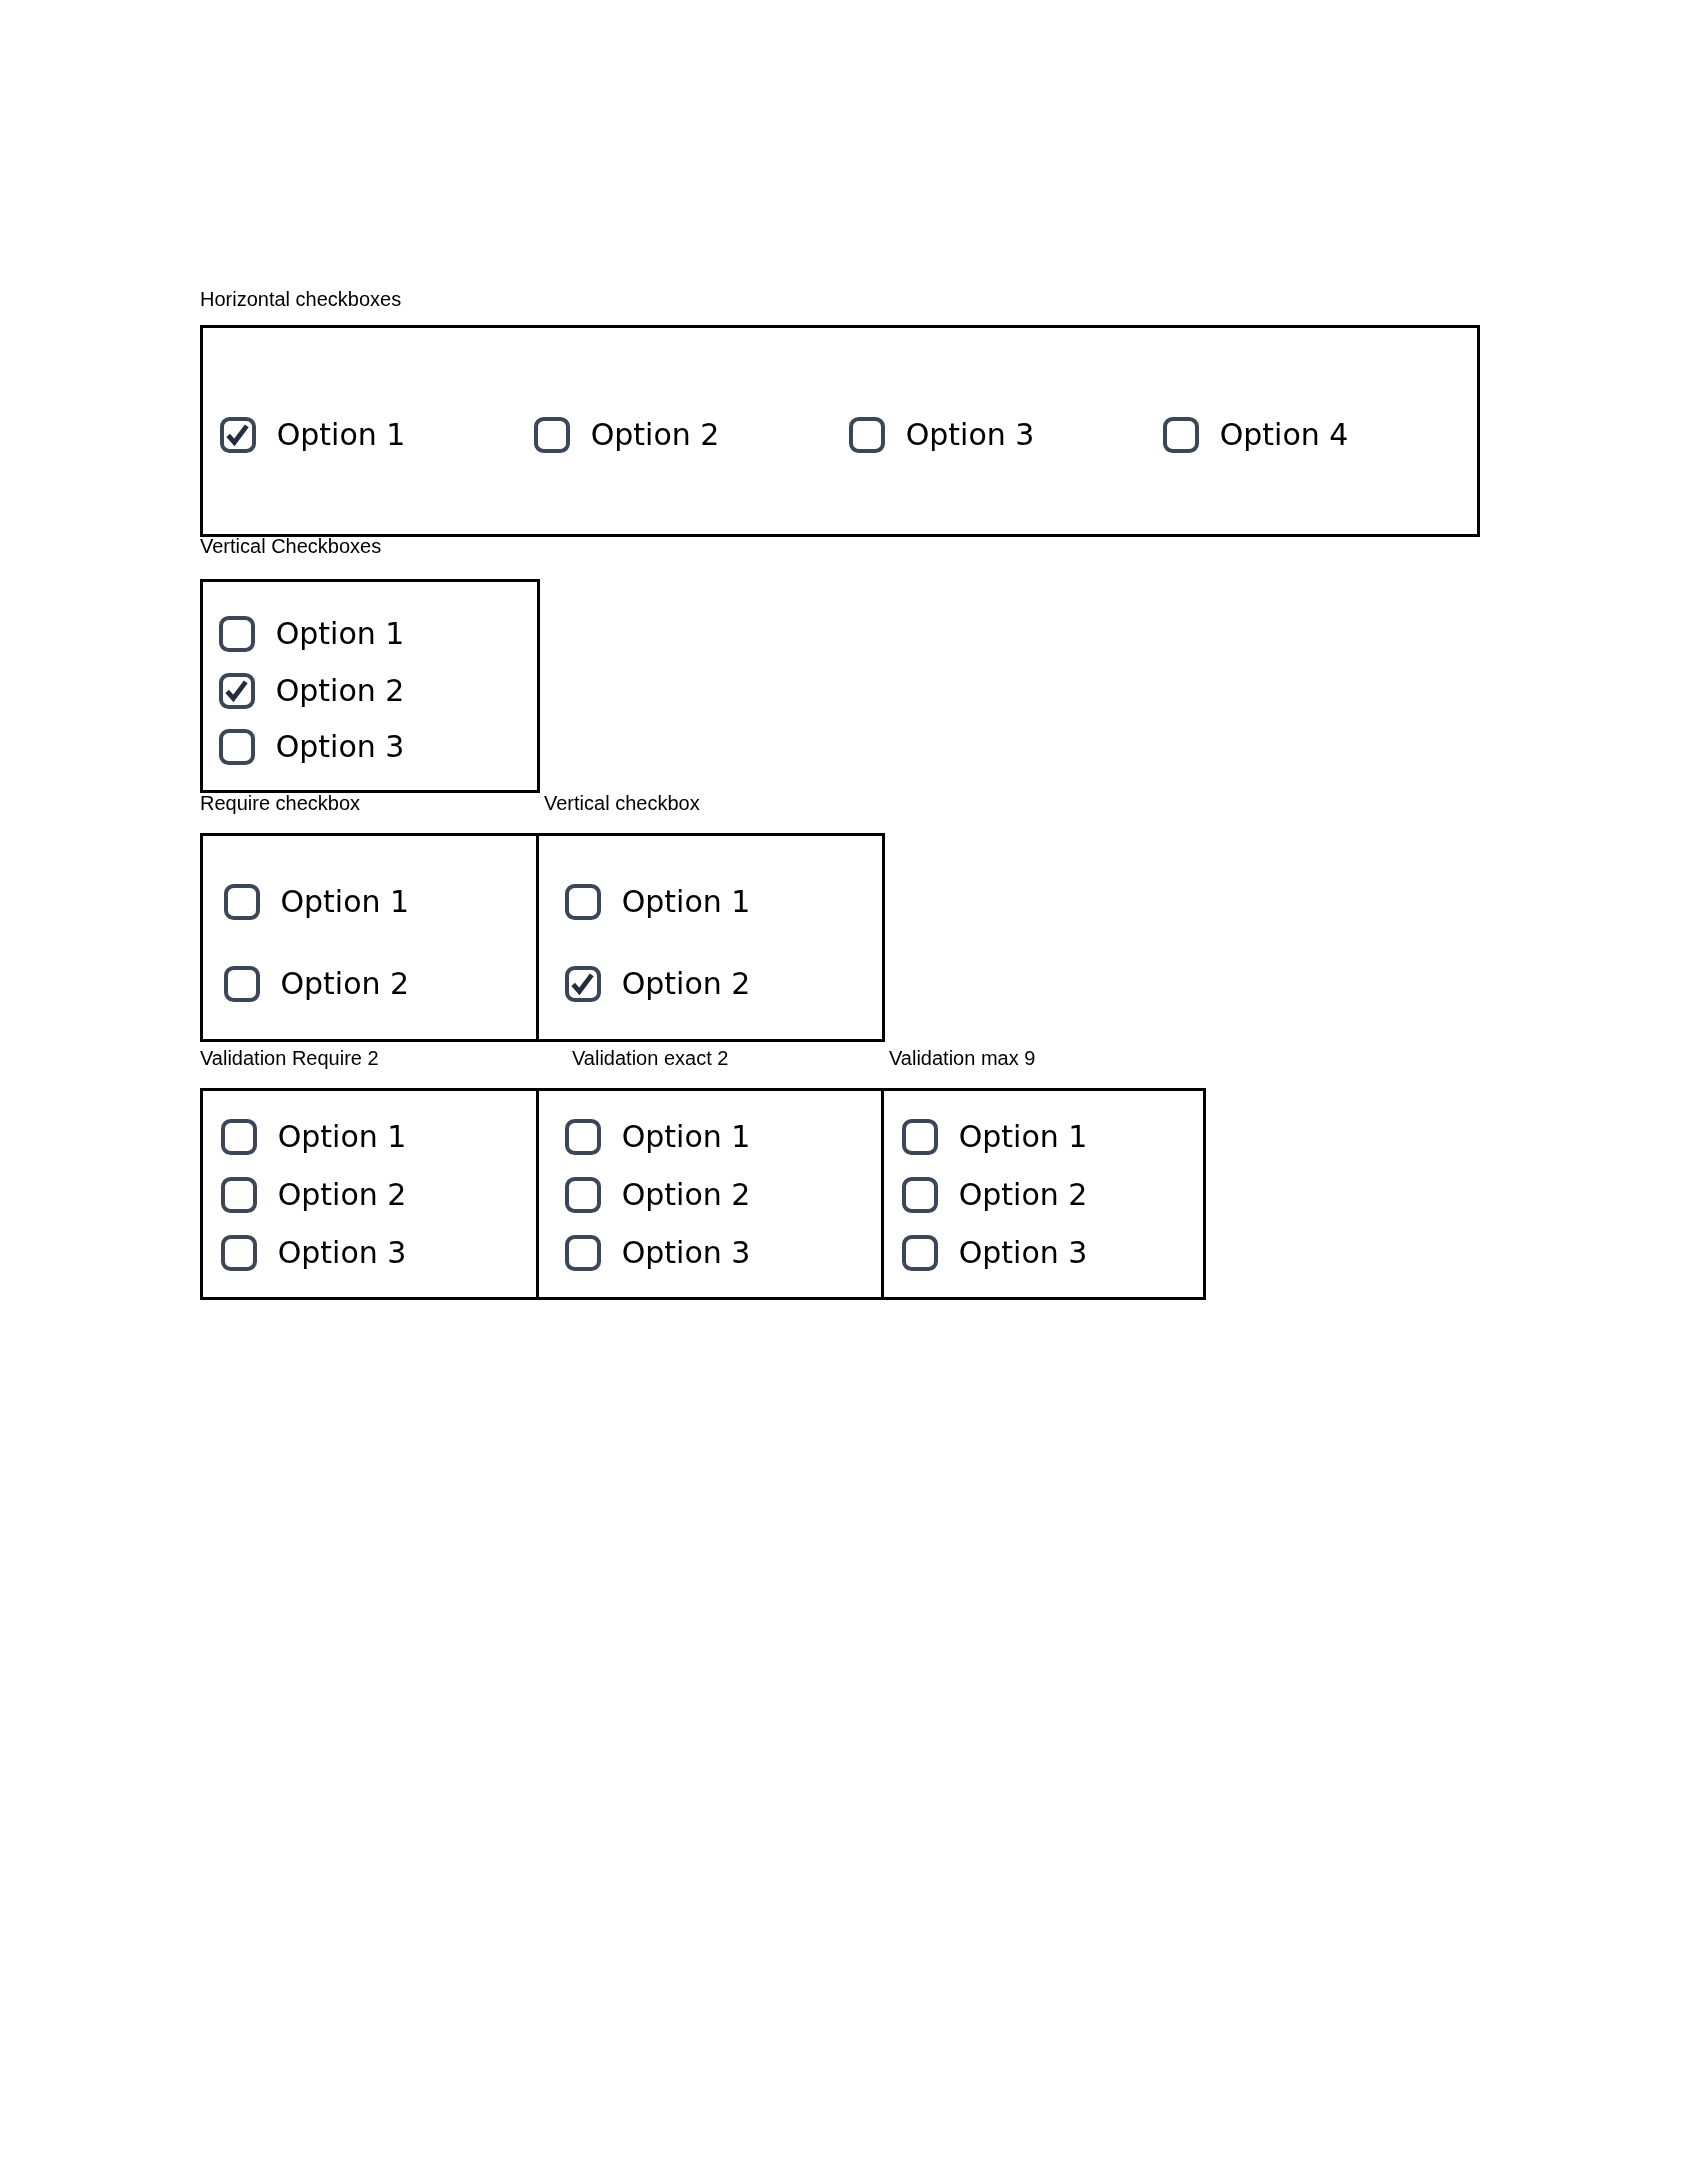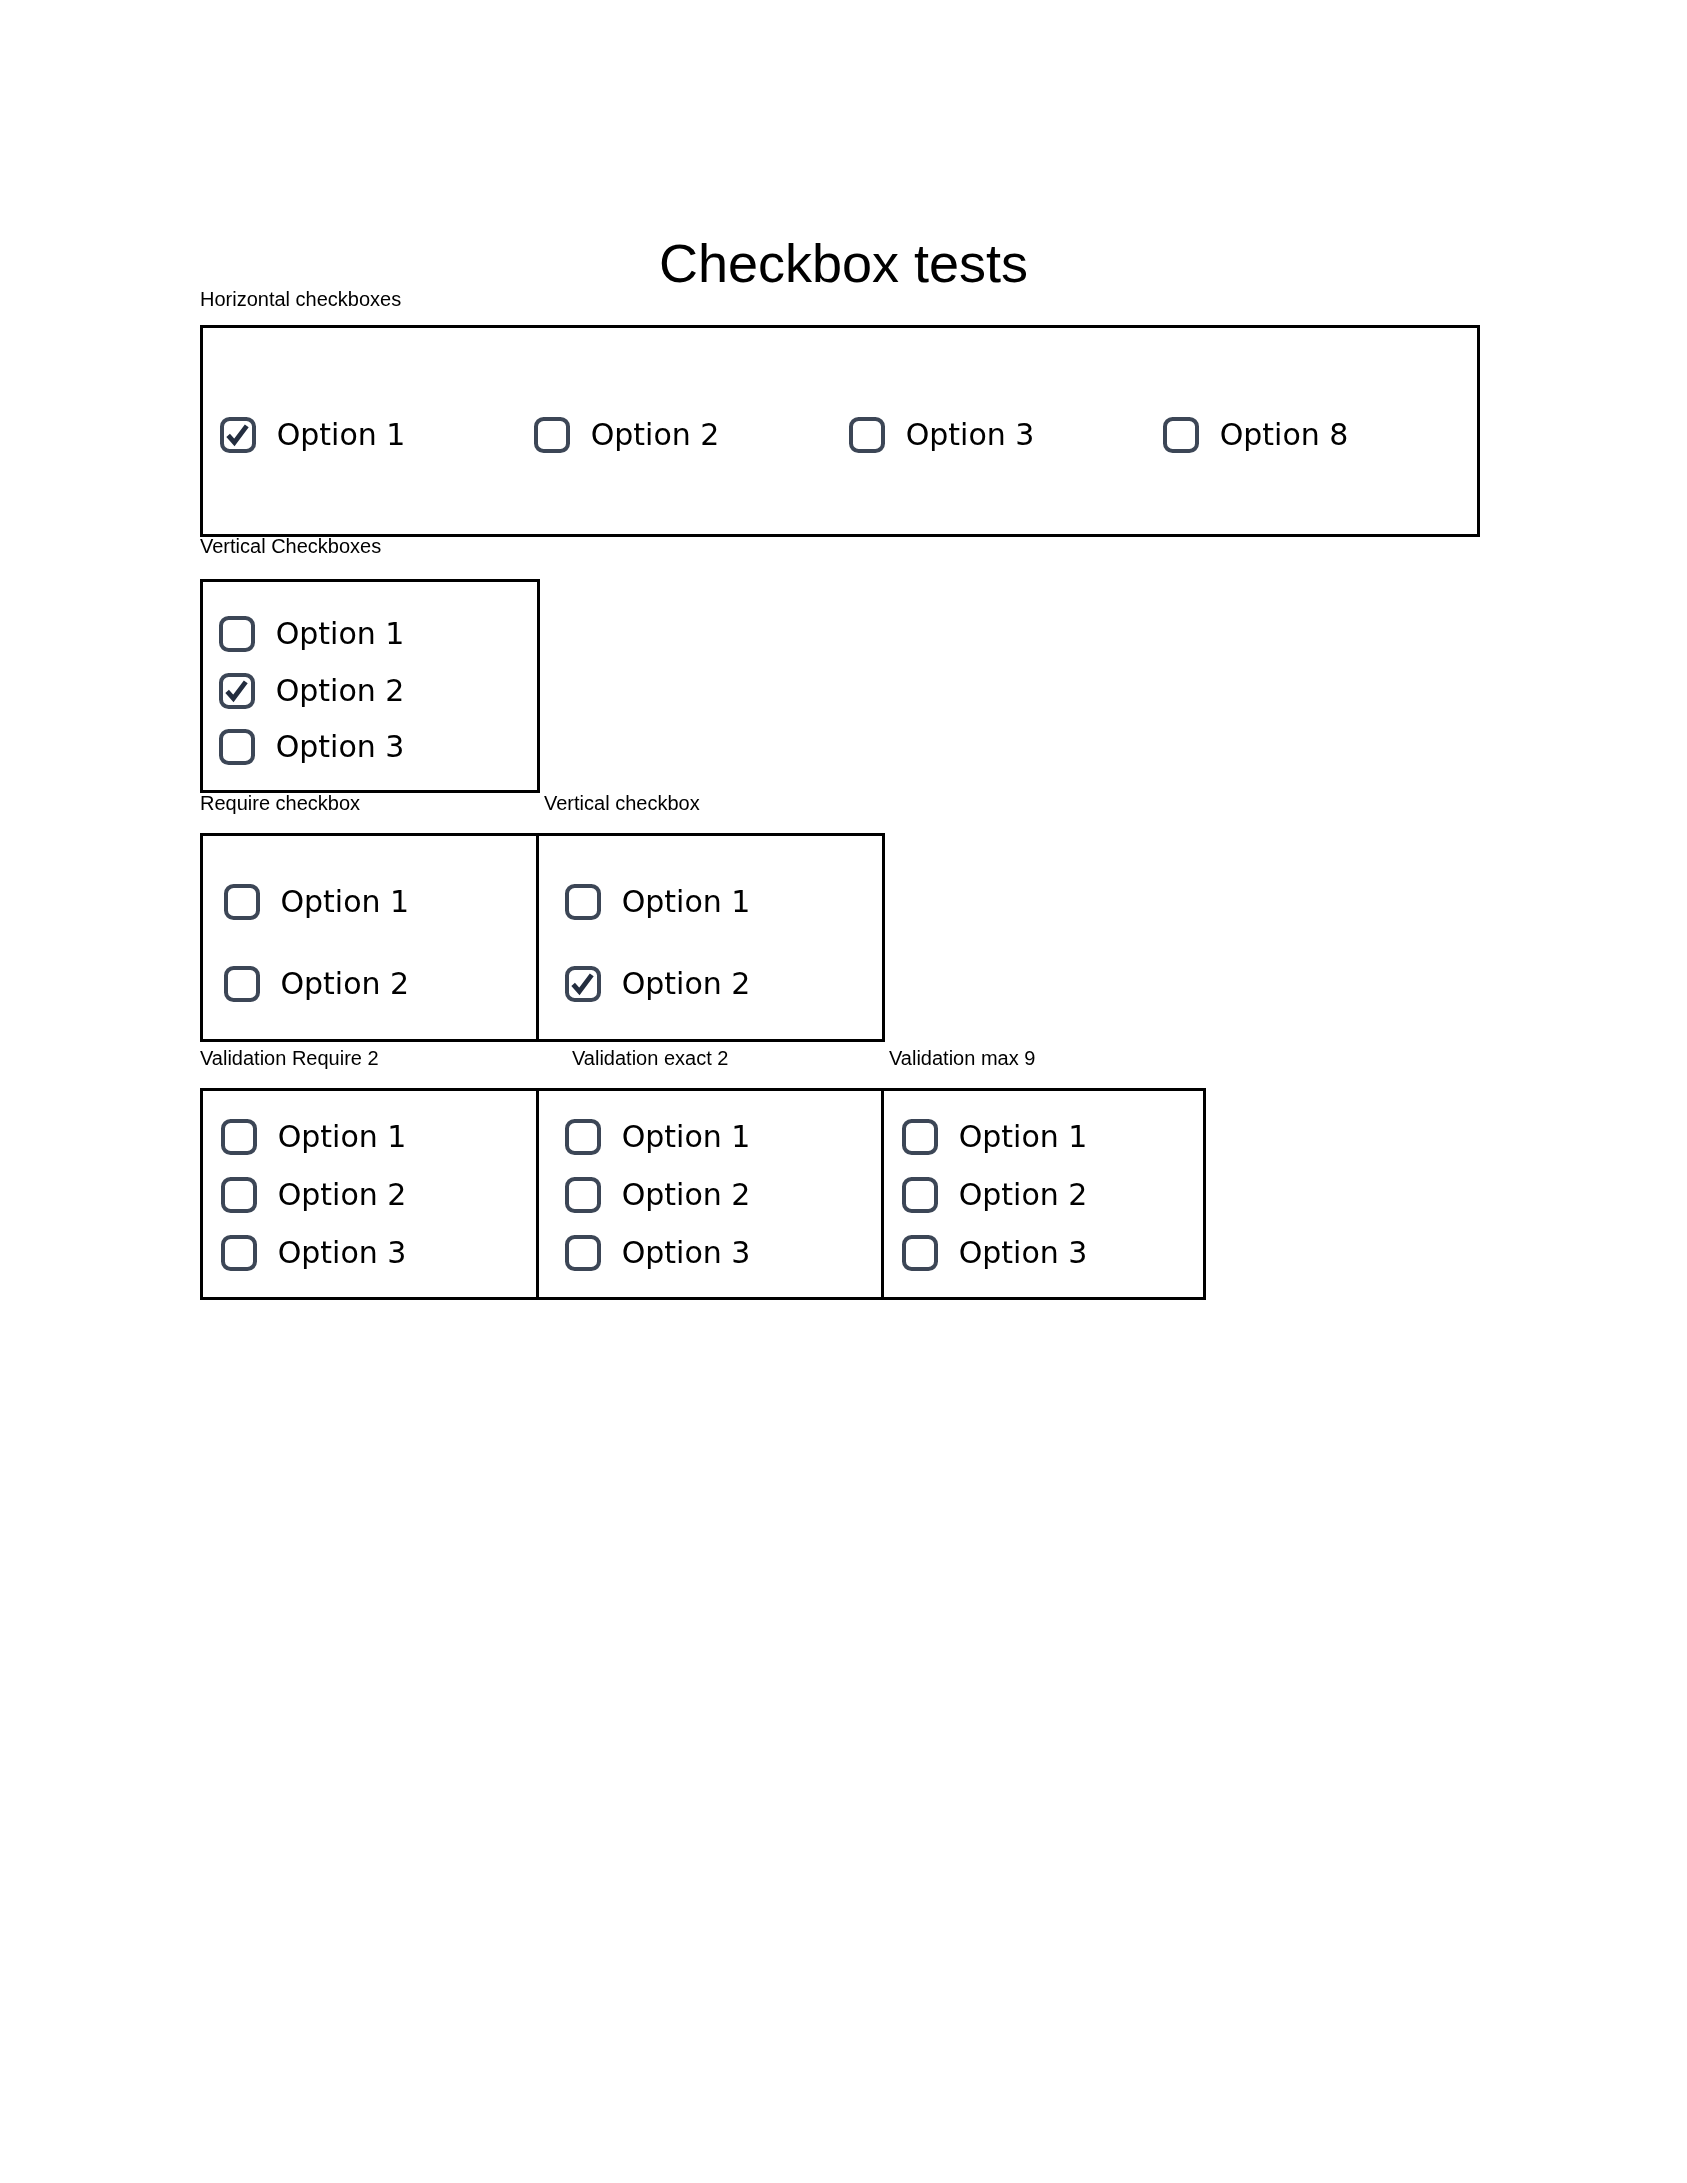--- a/index.html
+++ b/index.html
@@ -51,21 +51,20 @@
     font-family:"DejaVu Sans",sans-serif;
     font-size:30px;line-height:36px;
     white-space:nowrap;
   }
 </style>
 </head>
 <body>
 
 <div class="page">
 
-  <h1 class="title">Checkbox tests</h1>
 
   <div class="group-label" style="left:200px;top:289px">Horizontal checkboxes</div>
   <div class="group-box" style="left:200px;top:325px;width:1280px;height:212px">
     <label class="item" style="left:17px;top:89px">
       <span class="cb checked">
         <svg class="tick" viewBox="0 0 40 40">
             <polyline points="6,21 15,31 33,7" fill="none" stroke="#232d3f" stroke-width="7" stroke-linecap="butt" stroke-linejoin="miter"></polyline>
           </svg>
       </span>
       <span class="opt">Option 1</span>
@@ -79,21 +78,21 @@
     <label class="item" style="left:646px;top:89px">
       <span class="cb">
         
       </span>
       <span class="opt">Option 3</span>
     </label>
     <label class="item" style="left:960px;top:89px">
       <span class="cb">
         
       </span>
-      <span class="opt">Option 8</span>
+      <span class="opt">Option 4</span>
     </label>
   </div>
 
   <div class="group-label" style="left:200px;top:536px">Vertical Checkboxes</div>
   <div class="group-box" style="left:200px;top:579px;width:340px;height:214px">
     <label class="item" style="left:16px;top:34px">
       <span class="cb">
         
       </span>
       <span class="opt">Option 1</span>

